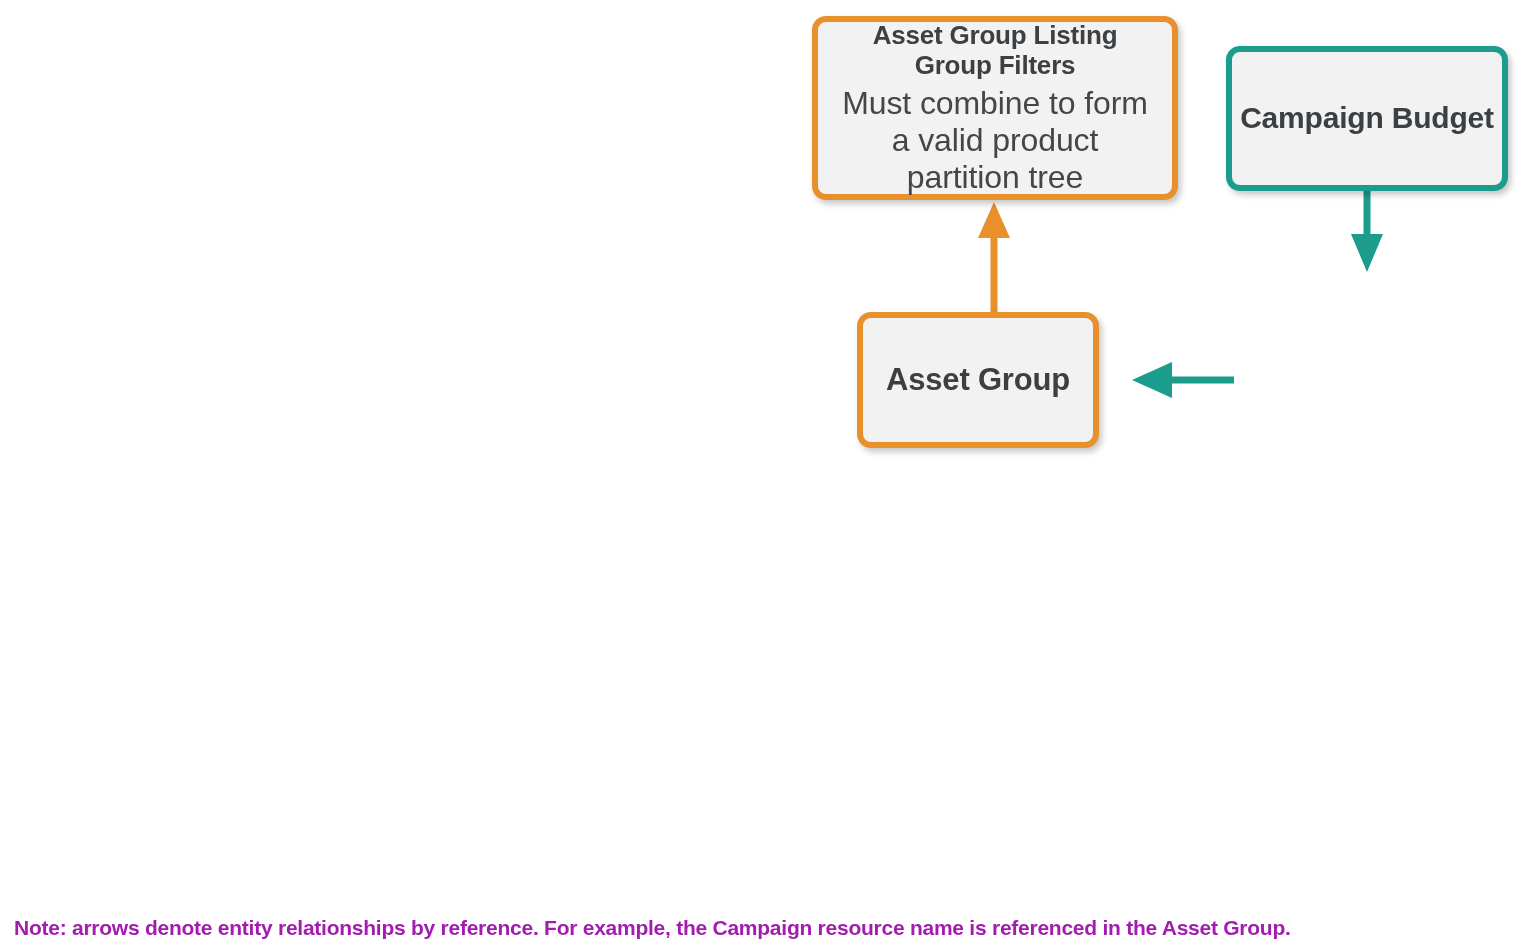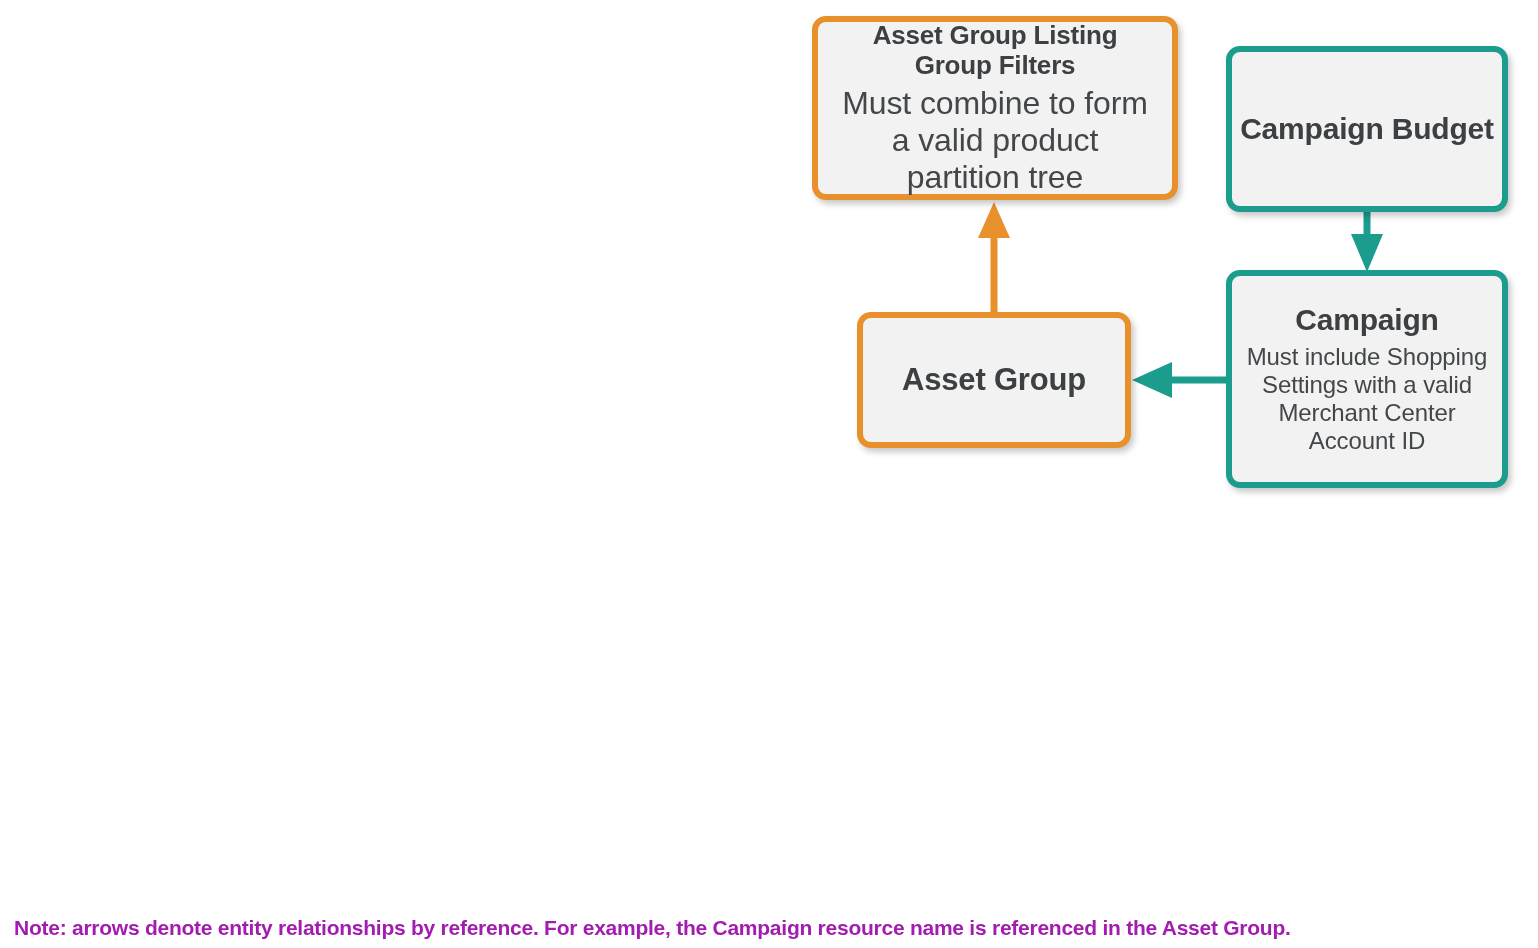--- a/index.html
+++ b/index.html
@@ -55,28 +55,28 @@
     left: 812px;  top: 16px;
     width: 366px; height: 184px;
     border-color: #e8902b;
     padding: 0 14px;
   }
   #node-aglgf .title    { font-size: 26px; }
   #node-aglgf .subtitle { font-size: 32px; }
 
   #node-asset-group {
     left: 857px;  top: 312px;
-    width: 274px; height: 136px;
+    width: 242px; height: 136px;
     border-color: #e8902b;
   }
   #node-asset-group .title { font-size: 31px; }
 
   #node-campaign-budget {
     left: 1226px; top: 46px;
-    width: 282px; height: 166px;
+    width: 282px; height: 145px;
     border-color: #1b9c8d;
   }
   #node-campaign-budget .title { font-size: 30px; }
 
   #node-campaign {
     left: 1226px; top: 270px;
     width: 282px; height: 218px;
     border-color: #1b9c8d;
     padding: 0 10px;
   }
@@ -140,20 +140,16 @@
   </div>
 
   <div id="node-asset-group" class="node">
     <div class="title">Asset Group</div>
   </div>
 
   <div id="node-campaign-budget" class="node">
     <div class="title">Campaign Budget</div>
   </div>
 
-  <div id="node-campaign" class="node">
-    <div class="title">Campaign</div>
-    <div class="subtitle">Must include Shopping Settings with a valid Merchant Center Account ID</div>
-  </div>
 
   <div id="footer-note">Note: arrows denote entity relationships by reference. For example, the Campaign resource name is referenced in the Asset Group.</div>
 
 </div>
 
 </body></html>

